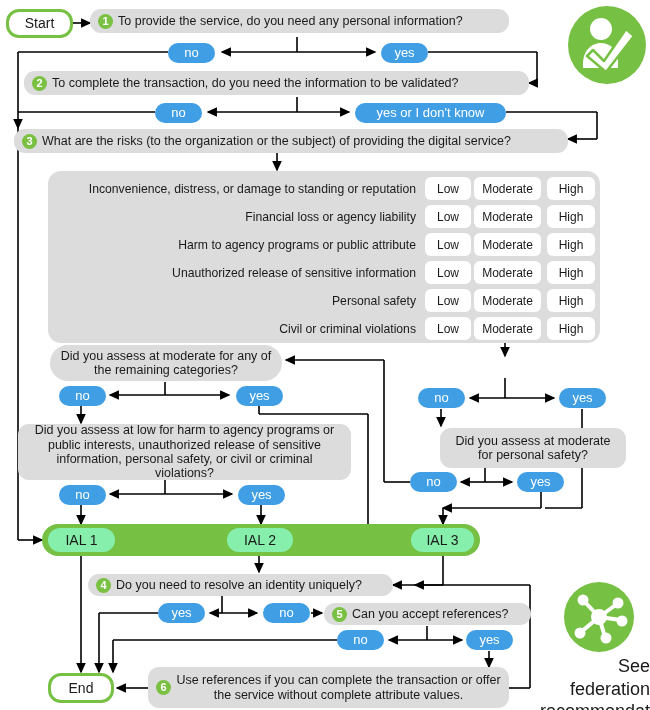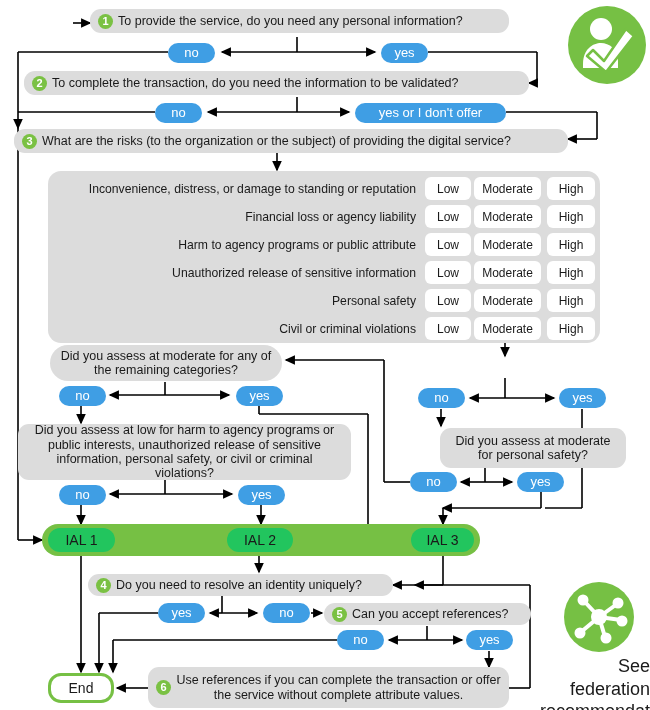--- a/index.html
+++ b/index.html
@@ -18,21 +18,21 @@
   
   .term{background:#fff;border:3px solid #76c044;border-radius:13px;font-size:14px;}
   
   .panel{position:absolute;background:#dcdcdc;border-radius:13px;}
   .rowlabel{position:absolute;font-size:12.2px;text-align:right;color:#1a1a1a;
             display:flex;align-items:center;justify-content:flex-end;}
   .chip{position:absolute;background:#fff;border-radius:6px;font-size:12px;
         display:flex;align-items:center;justify-content:center;color:#1a1a1a;}
   
   .ialbar{position:absolute;background:#76c044;border-radius:16px;}
-  .ialpill{position:absolute;background:#22c55e;border-radius:13px;font-size:14px;
+  .ialpill{position:absolute;background:#86efac;border-radius:13px;font-size:14px;
            display:flex;align-items:center;justify-content:center;}
   
   .badge{width:15px;height:15px;border-radius:50%;background:#7ac143;color:#fff;
          font-size:11px;display:inline-flex;align-items:center;justify-content:center;
          margin-right:5px;flex:0 0 auto;font-weight:bold;}
   .btext{display:inline-block;}
   .iconcircle{position:absolute;border-radius:50%;background:#76c044;}
   .caption{position:absolute;text-align:right;font-size:18px;line-height:1.25;color:#1a1a1a;}
 </style>
 </head>
@@ -144,41 +144,44 @@
       <line x1="489" y1="651" x2="489" y2="667" marker-end="url(#ah)"></line>
 
       <line x1="148" y1="688" x2="117" y2="688" marker-end="url(#ah)"></line>
 
       <line x1="509" y1="688" x2="530" y2="688"></line>
       <line x1="530" y1="688" x2="530" y2="585"></line>
       <line x1="530" y1="585" x2="415" y2="585" marker-end="url(#ah)"></line>
     </g>
   </svg>
 
+  <div class="node term" style="left:6px;top:9px;width:67px;height:29px;">
+    <span>Start</span>
+  </div>
 
   <div class="node bubble num" style="left:90px;top:9px;width:419px;height:24px;">
     <span class="badge">1</span>
     <span class="btext">To provide the service, do you need any personal information?</span>
   </div>
   <div class="node pill" style="left:168px;top:43px;width:47px;height:20px;">
     <span>no</span>
   </div>
   <div class="node pill" style="left:381px;top:43px;width:47px;height:20px;">
     <span>yes</span>
   </div>
 
   <div class="node bubble num" style="left:24px;top:71px;width:505px;height:24px;">
     <span class="badge">2</span>
     <span class="btext">To complete the transaction, do you need the information to be validated?</span>
   </div>
   <div class="node pill" style="left:155px;top:103px;width:47px;height:20px;">
     <span>no</span>
   </div>
   <div class="node pill" style="left:355px;top:103px;width:151px;height:20px;">
-    <span>yes or I don't offer</span>
+    <span>yes or I don't know</span>
   </div>
 
   <div class="node bubble num" style="left:14px;top:129px;width:554px;height:24px;">
     <span class="badge">3</span>
     <span class="btext">What are the risks (to the organization or the subject) of providing the digital service?</span>
   </div>
 
   <div class="panel" style="left:48px;top:171px;width:552px;height:172px;"></div>
   <div id="risk-rows">
       <div class="rowlabel" style="left: 56px; top: 177px; width: 360px; height: 23px;">Inconvenience, distress, or damage to standing or reputation</div>

